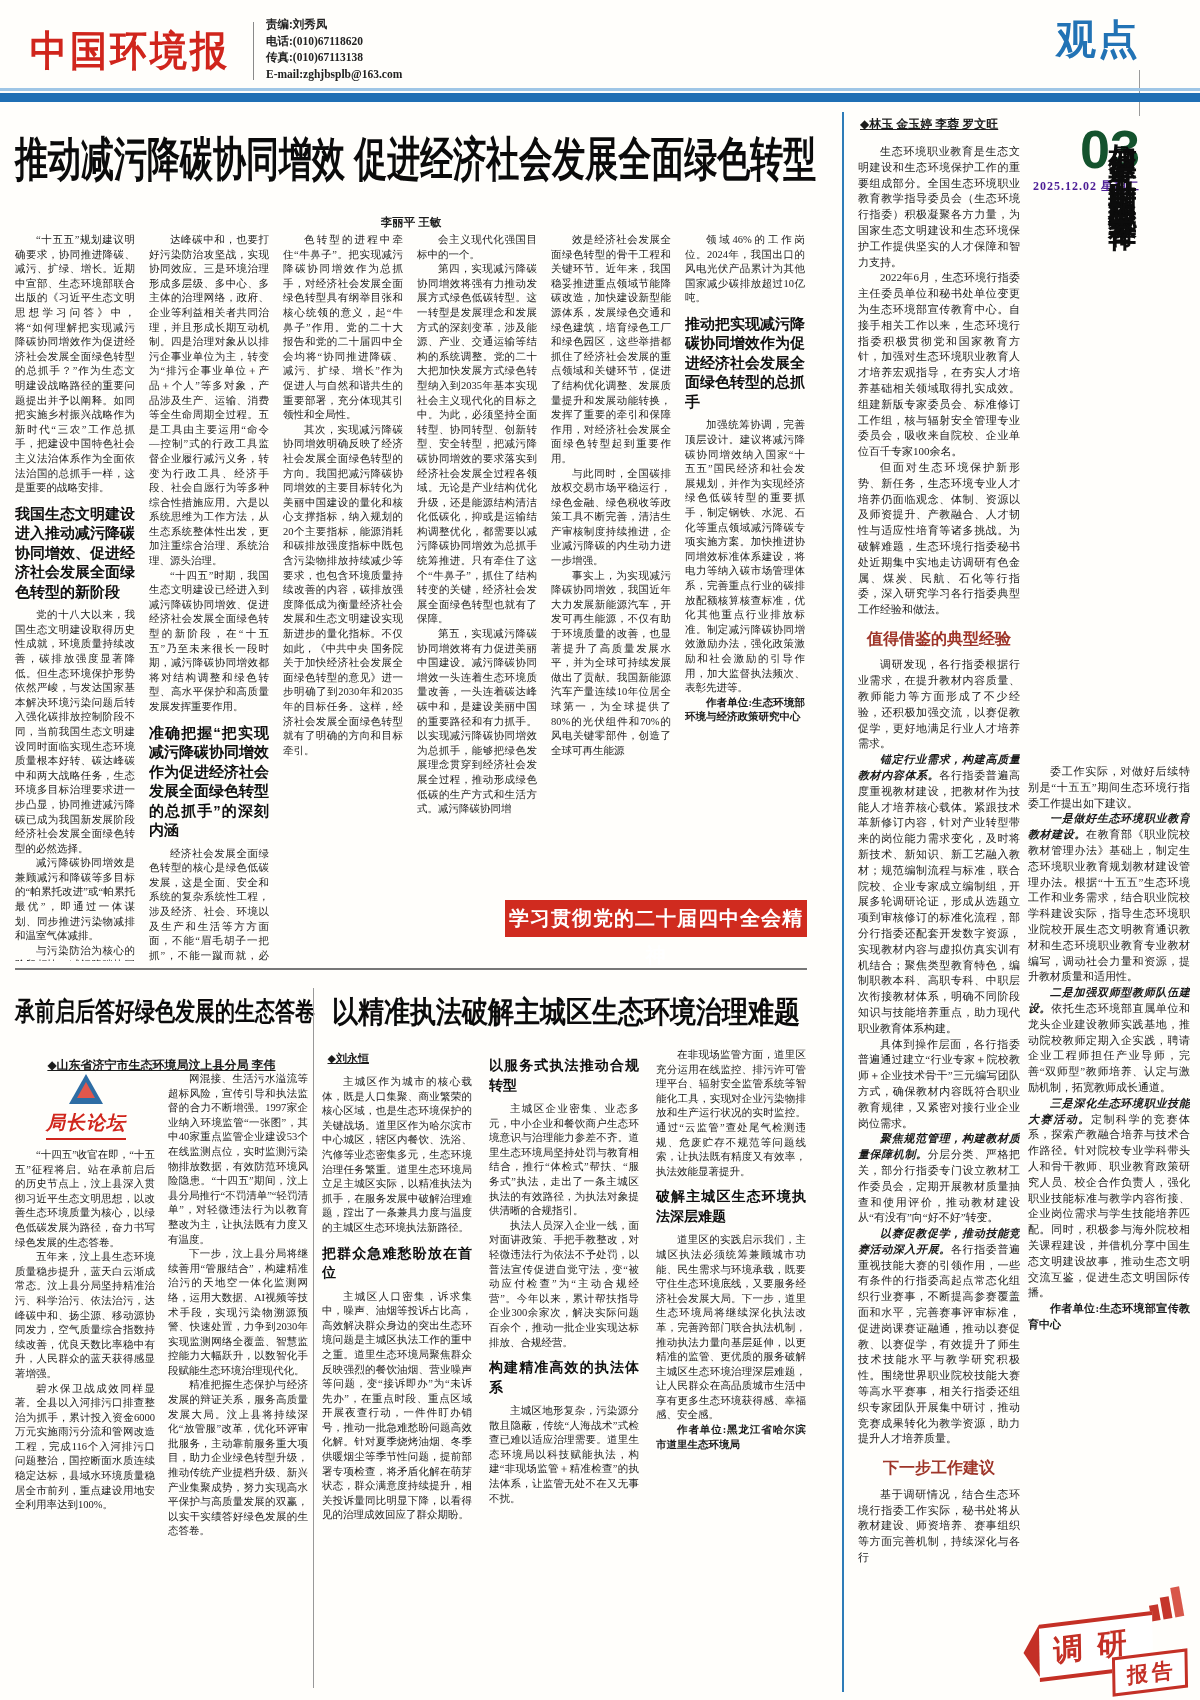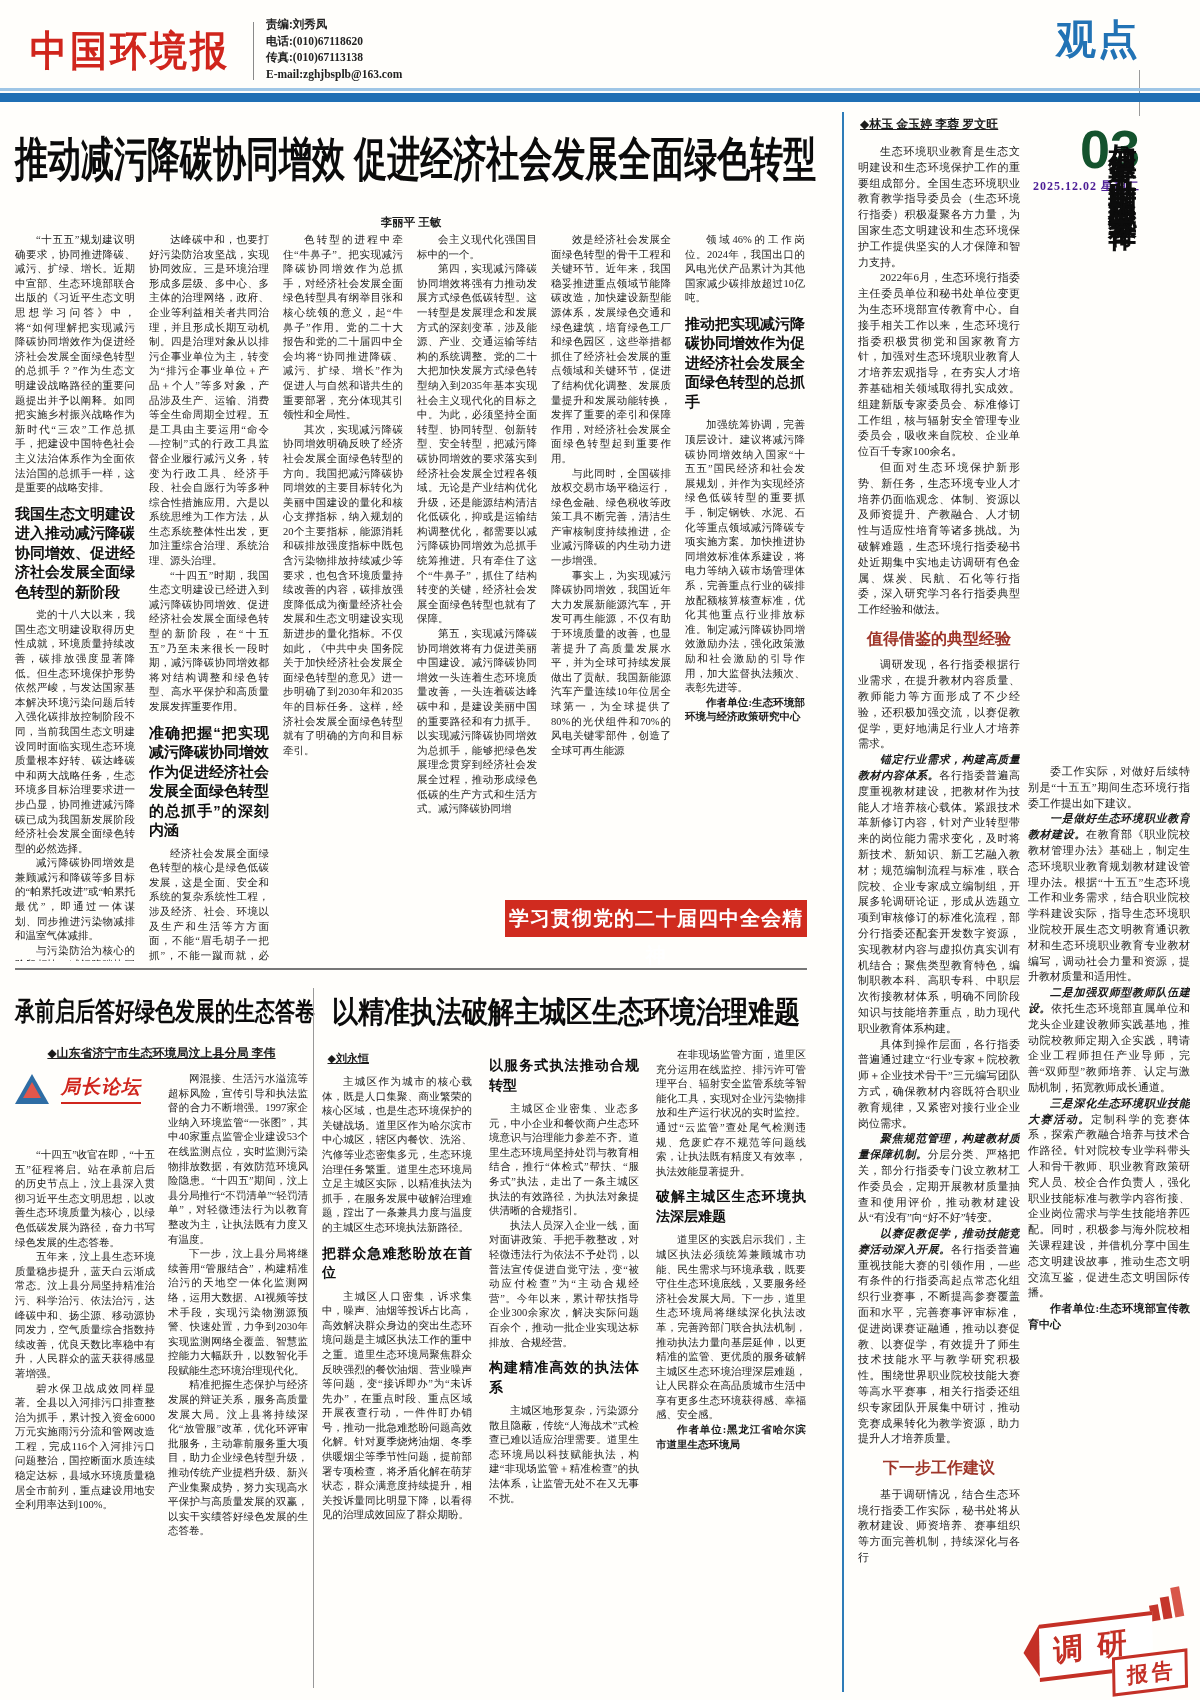--- a/index.html
+++ b/index.html
@@ -39,26 +39,26 @@
   #main-cols .col:last-child{margin-right:1px;}
   #main-cols .col.short{height:650px;}
   #banner{position:absolute;left:490px;top:794px;width:302px;height:37px;background:#d02b1f;color:#fff;
           font-family:"Liberation Sans","DejaVu Sans",sans-serif;font-weight:900;font-size:20px;
           line-height:37px;text-align:center;letter-spacing:1px;}
   #rule-main-bottom{position:absolute;left:15px;top:968px;width:792px;height:2px;background:#777;}
   
   #left-art{position:absolute;left:15px;top:980px;width:293px;height:716px;}
   #left-headline{font-weight:900;font-size:20px;white-space:nowrap;text-align:center;
                  transform:scaleY(1.3);transform-origin:top center;margin-top:14px;color:#0b0b0b;}
-  #left-byline{text-align:center;font-weight:bold;font-size:12px;text-decoration:underline;margin-top:24px;}
+  #left-byline{text-align:center;font-weight:bold;font-size:12px;text-decoration:underline;margin-top:36px;}
   #left-cols{position:absolute;left:0;top:92px;}
   #left-cols .col{width:140px;height:614px;margin-right:13px;}
   #left-cols .col:last-child{margin-right:0;}
   #left-cols .col.pad-logo{padding-top:76px;}
-  #forum-logo{position:absolute;left:0;top:94px;width:142px;height:66px;display:flex;align-items:flex-start;gap:12px;}
+  #forum-logo{position:absolute;left:0;top:94px;width:142px;height:66px;display:flex;align-items:center;gap:6px;flex-direction:column;}
   .tri{width:0;height:0;border-left:17px solid transparent;border-right:17px solid transparent;
        border-bottom:30px solid #2e6da4;position:relative;}
   .tri::after{content:"";position:absolute;left:-9px;top:8px;width:0;height:0;
        border-left:9px solid transparent;border-right:9px solid transparent;border-bottom:16px solid #e2574c;}
   .forum-txt{color:#d0251c;font-weight:900;font-style:italic;font-size:19px;letter-spacing:1px;
        border-bottom:2px solid #d0251c;padding-bottom:2px;white-space:nowrap;}
   #rule-left-mid{position:absolute;left:313px;top:988px;width:1px;height:700px;background:#999;}
   
   #mid-art{position:absolute;left:322px;top:980px;width:488px;height:716px;}
   #mid-headline{font-weight:900;font-size:26px;white-space:nowrap;text-align:center;

